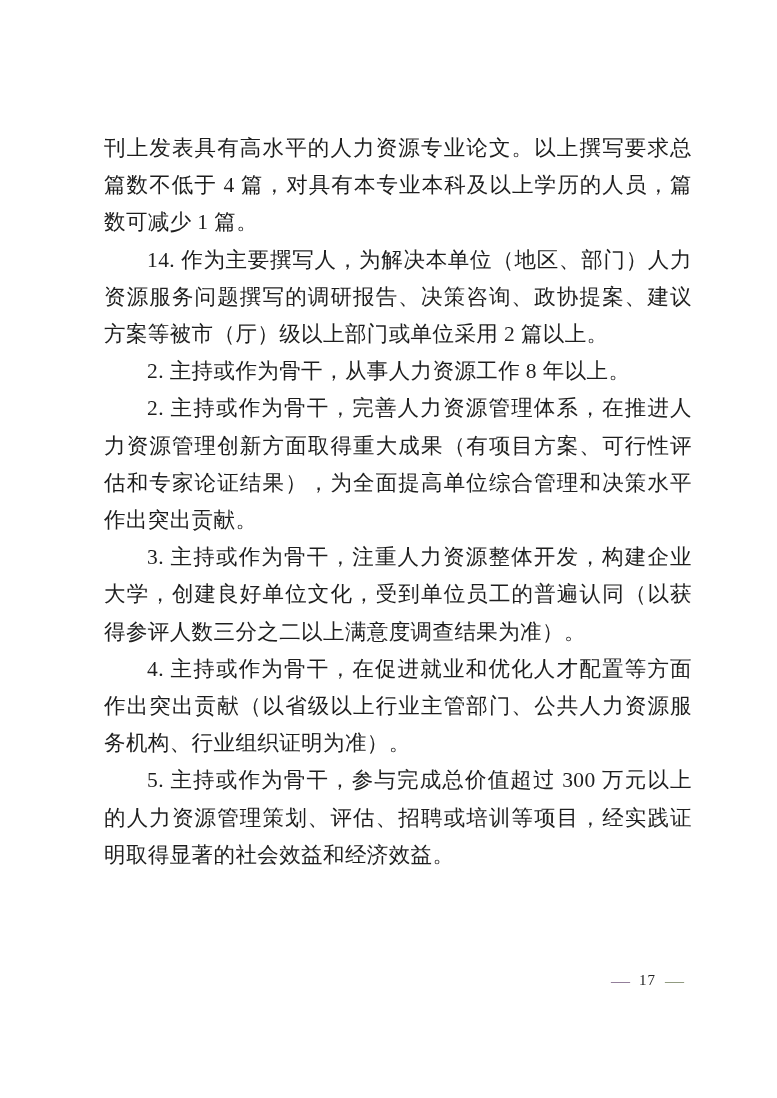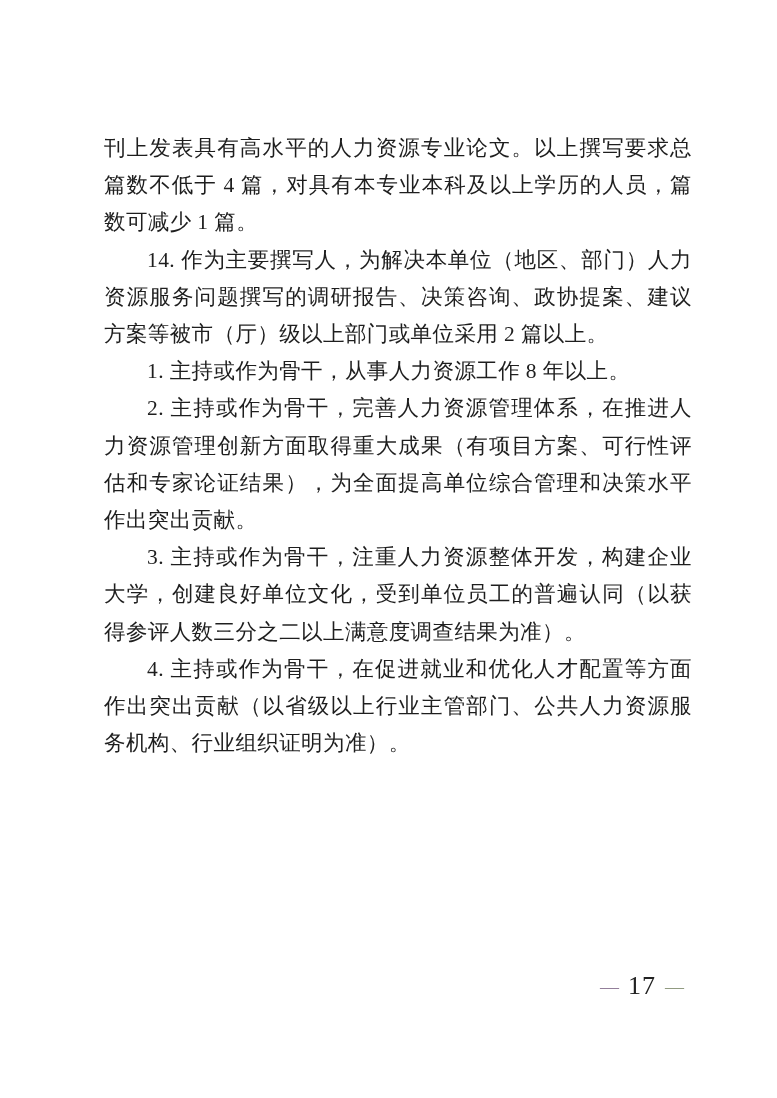--- a/index.html
+++ b/index.html
@@ -42,36 +42,37 @@
     align-items: center;
     gap: 9px;
     font-size: 20px;
     color: #222222;
   }
   .footer .dash {
     font-size: 19px;
     line-height: 1;
   }
   .footer .num {
-    font-size: 26px;
+    font-size: 15px;
     letter-spacing: 1px;
   }
 </style>
 </head>
 <body>
 
 <div class="page">
 
   <div class="content">
     <p class="para continuation">刊上发表具有高水平的人力资源专业论文。以上撰写要求总篇数不低于 4 篇，对具有本专业本科及以上学历的人员，篇数可减少 1 篇。</p>
     <p class="para">14. 作为主要撰写人，为解决本单位（地区、部门）人力资源服务问题撰写的调研报告、决策咨询、政协提案、建议方案等被市（厅）级以上部门或单位采用 2 篇以上。</p>
-    <p class="para">1. 主持或作为骨干，从事人力资源工作 8 年以上。</p>
+    <p class="para">2. 主持或作为骨干，从事人力资源工作 8 年以上。</p>
     <p class="para">2. 主持或作为骨干，完善人力资源管理体系，在推进人力资源管理创新方面取得重大成果（有项目方案、可行性评估和专家论证结果），为全面提高单位综合管理和决策水平作出突出贡献。</p>
     <p class="para">3. 主持或作为骨干，注重人力资源整体开发，构建企业大学，创建良好单位文化，受到单位员工的普遍认同（以获得参评人数三分之二以上满意度调查结果为准）。</p>
     <p class="para">4. 主持或作为骨干，在促进就业和优化人才配置等方面作出突出贡献（以省级以上行业主管部门、公共人力资源服务机构、行业组织证明为准）。</p>
+    <p class="para">5. 主持或作为骨干，参与完成总价值超过 300 万元以上的人力资源管理策划、评估、招聘或培训等项目，经实践证明取得显著的社会效益和经济效益。</p>
   </div>
 
   <div class="footer">
     <span class="dash" style="color: rgb(143, 122, 150);">—</span>
     <span class="num">17</span>
     <span class="dash" style="color: rgb(141, 151, 124);">—</span>
   </div>
 
 </div>
 

